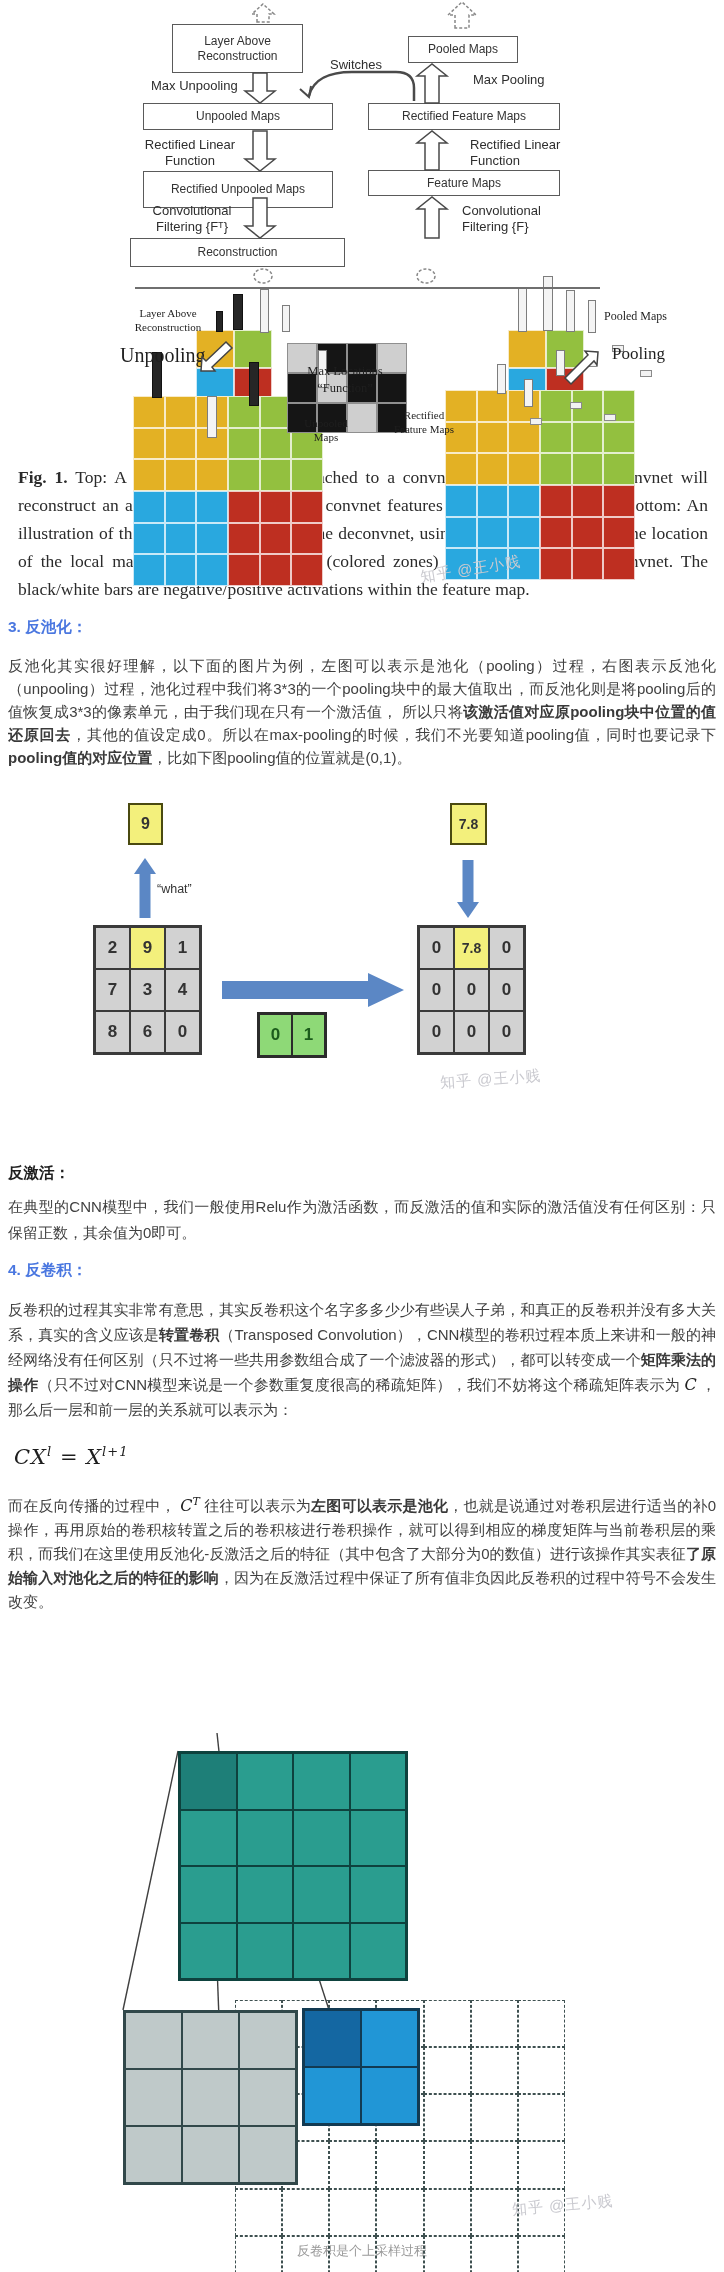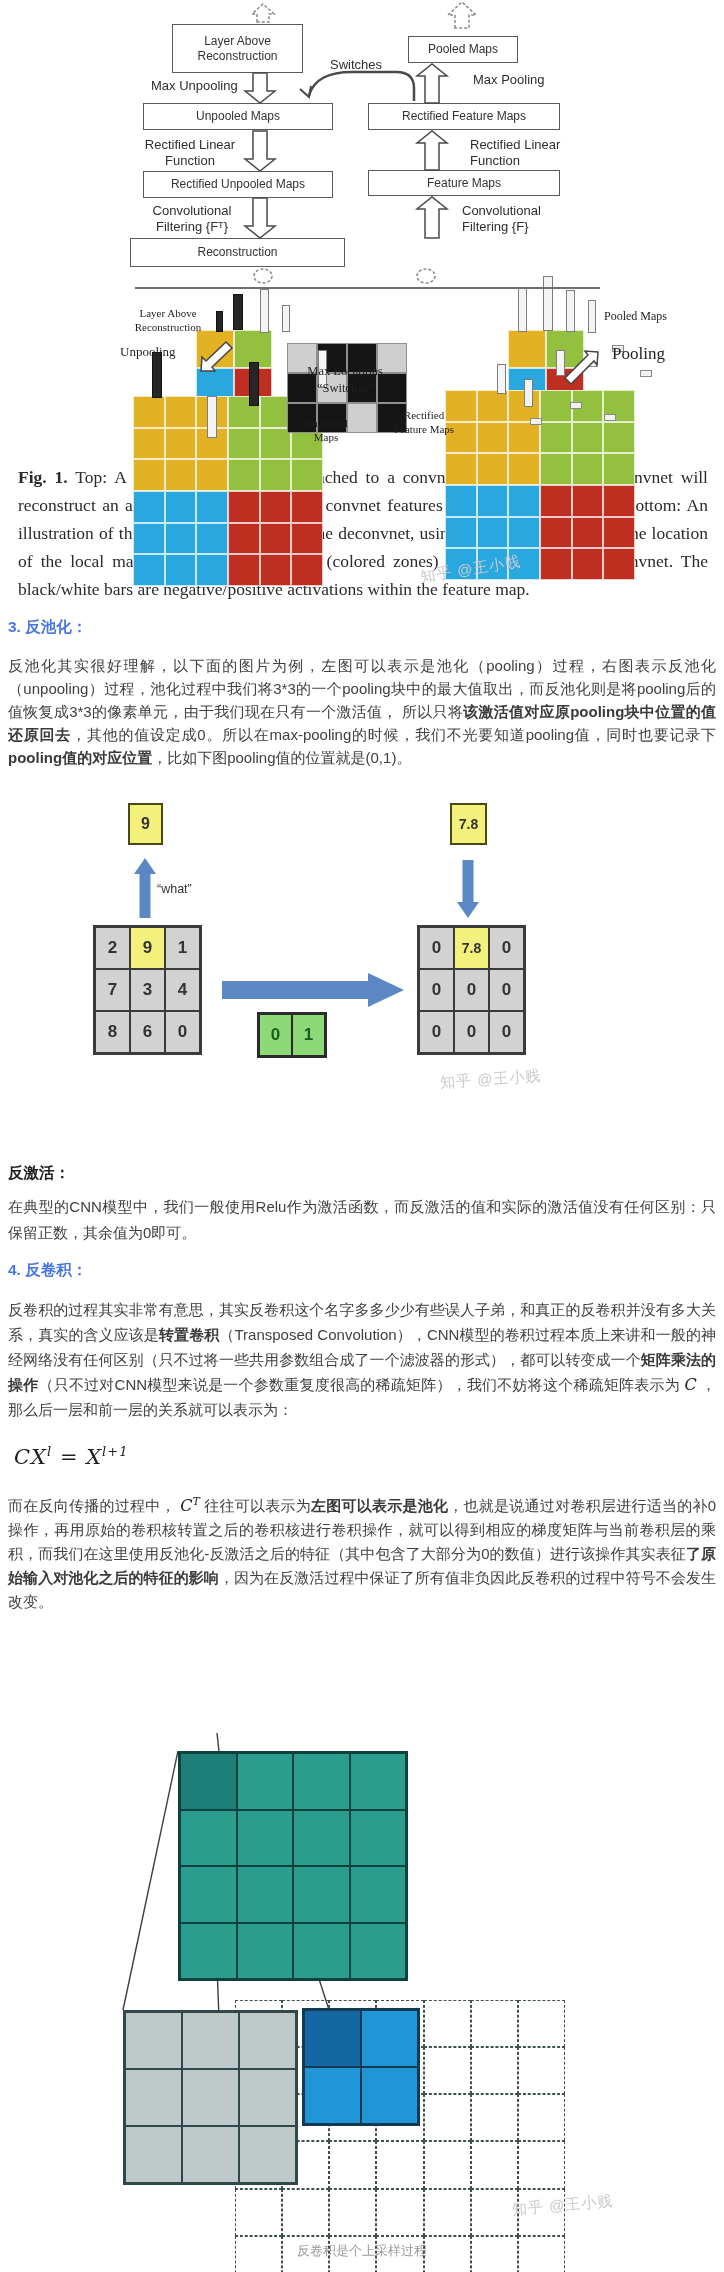--- a/index.html
+++ b/index.html
@@ -61,21 +61,21 @@
 <body>
 
 <div class="layer">
 
   <div class="fbox" style="left:172px;top:24px;width:131px;height:49px">
       <span>Layer Above Reconstruction</span>
     </div>
   <div class="fbox" style="left:143px;top:103px;width:190px;height:27px">
       <span>Unpooled Maps</span>
     </div>
-  <div class="fbox" style="left:143px;top:171px;width:190px;height:27px">
+  <div class="fbox" style="left:143px;top:171px;width:190px;height:37px">
       <span>Rectified Unpooled Maps</span>
     </div>
   <div class="fbox" style="left:130px;top:238px;width:215px;height:29px">
       <span>Reconstruction</span>
     </div>
 
   <div class="fbox" style="left:408px;top:36px;width:110px;height:27px">
       <span>Pooled Maps</span>
     </div>
   <div class="fbox" style="left:368px;top:103px;width:192px;height:27px">
@@ -235,28 +235,28 @@
   <div class="dash-w" style="left:612px;top:345px;width:12px;height:7px"></div>
   <div class="dash-w" style="left:640px;top:370px;width:12px;height:7px"></div>
   <div class="dash-w" style="left:570px;top:402px;width:12px;height:7px"></div>
   <div class="dash-w" style="left:604px;top:414px;width:12px;height:7px"></div>
   <div class="dash-w" style="left:530px;top:418px;width:12px;height:7px"></div>
 
   <div class="serifl abs center" style="left:128px;top:306px;width:80px;font-size:11px;line-height:1.3;z-index:4">
       <span style="display:block">Layer Above</span>
       <span style="display:block">Reconstruction</span>
     </div>
-  <div class="serifl abs" style="left:120px;top:344px;font-size:13px;z-index:4">Unpooling</div>
+  <div class="serifl abs" style="left:120px;top:344px;font-size:20px;z-index:4">Unpooling</div>
   <div class="serifl abs center" style="left:294px;top:416px;width:64px;font-size:11px;line-height:1.3;z-index:4">
       <span style="display:block">Unpooled</span>
       <span style="display:block">Maps</span>
     </div>
   <div class="serifl abs center" style="left:297px;top:363px;width:96px;font-size:12.5px;line-height:1.35;z-index:4">
       <span style="display:block">Max Locations</span>
-      <span style="display:block">“Switches”</span>
+      <span style="display:block">“Function”</span>
     </div>
   <div class="serifl abs" style="left:604px;top:309px;font-size:12px;z-index:4">Pooled Maps</div>
   <div class="serifl abs" style="left:612px;top:344px;font-size:17px;z-index:4">Pooling</div>
   <div class="serifl abs center" style="left:385px;top:408px;width:78px;font-size:11px;line-height:1.3;z-index:4">
       <span style="display:block">Rectified</span>
       <span style="display:block">Feature Maps</span>
     </div>
 </div>
 
 <div class="caption1">

